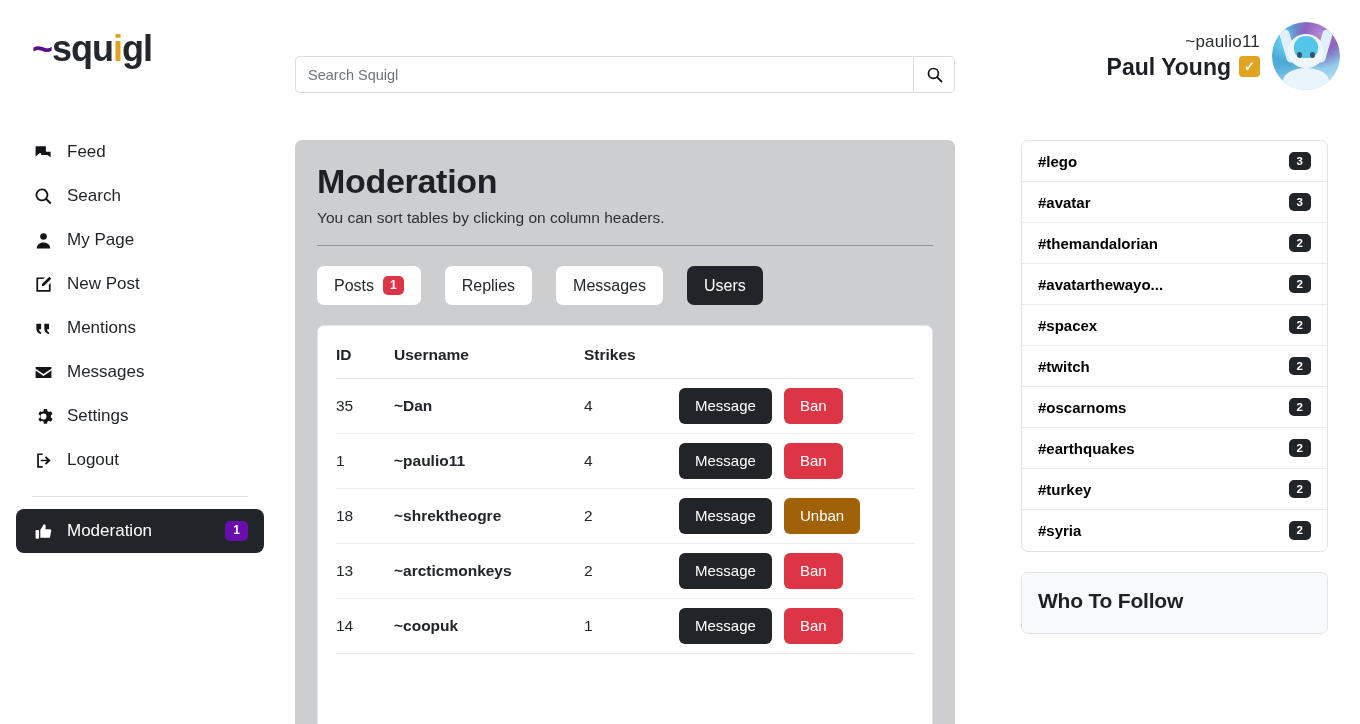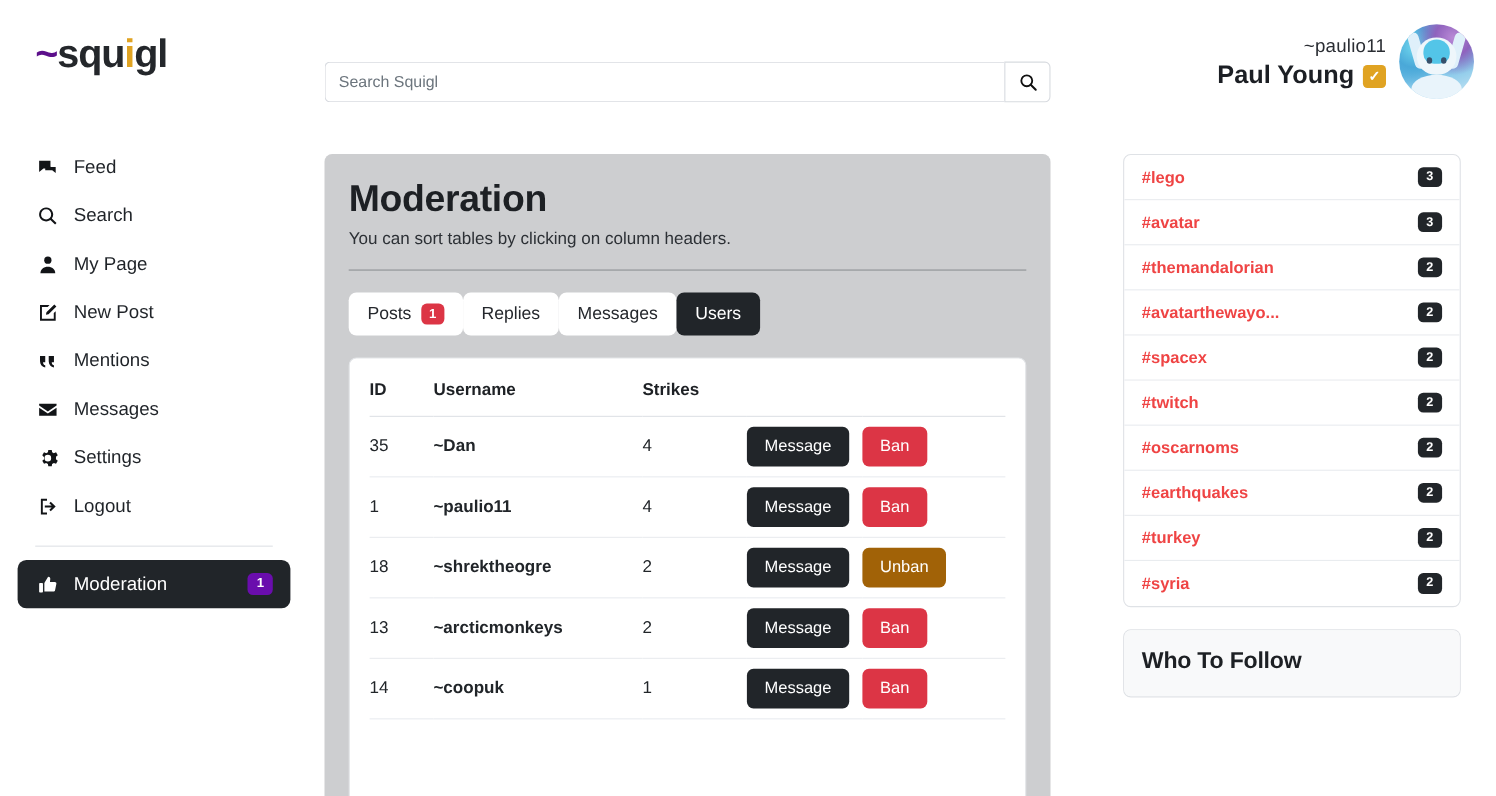--- a/index.html
+++ b/index.html
@@ -32,21 +32,21 @@
   .searchbtn {
     width:42px; height:37px; border:1px solid #d8dbe0; border-radius:0 5px 5px 0;
     background:#fff; cursor:pointer; display:flex; align-items:center; justify-content:center;
     padding:0;
   }
   .searchbtn svg { width:17px; height:17px; }
 
   .userblock { position:absolute; right:20px; top:22px; display:flex; align-items:center; gap:12px; }
   .usertext { text-align:right; line-height:1.15; }
   .uhandle { font-size:17px; color:#2a2d33; font-weight:400; letter-spacing:0.2px; }
-  .uname { font-size:23px; font-weight:bold; color:#1c1f24; display:flex; align-items:flex-end; gap:8px; justify-content:flex-end; margin-top:2px; }
+  .uname { font-size:23px; font-weight:bold; color:#1c1f24; display:flex; align-items:center; gap:8px; justify-content:flex-end; margin-top:2px; }
   .verified {
     display:inline-flex; align-items:center; justify-content:center;
     width:21px; height:21px; border-radius:4px; background:#e0a322; color:#fff;
     font-size:13px; line-height:1; font-weight:bold;
   }
   .avatar {
     width:68px; height:68px; border-radius:50%;
     background:
       radial-gradient(circle at 72% 18%, #b98ad6 0%, #8f62bd 22%, transparent 46%),
       radial-gradient(circle at 20% 30%, #6fd7ee 0%, #4aa8d8 26%, transparent 52%),
@@ -82,21 +82,21 @@
 
   
   .mainpanel {
     position:absolute; left:295px; top:140px; width:660px; height:600px;
     background:#cdced0; border-radius:7px; padding:22px 22px 0 22px;
   }
   .mp-title { font-size:34px; font-weight:bold; color:#1d2024; letter-spacing:-0.3px; line-height:1.15; margin:0 0 8px 0; }
   .mp-sub { font-size:15.5px; color:#2c3035; margin:0 0 18px 0; }
   .mp-rule { height:1px; background:#8d9094; margin:0 0 20px 0; }
 
-  .tabs { display:flex; gap:0; margin-bottom:20px; }
+  .tabs { display:flex; gap:24px; margin-bottom:20px; }
   .tab {
     display:flex; align-items:center; gap:9px;
     background:#ffffff; color:#24272c; border:none; border-radius:7px;
     padding:10px 17px; font-size:16px; cursor:pointer;
     font-family:"Liberation Sans", sans-serif;
   }
   .tab.active { background:#212529; color:#ffffff; }
   .badge-red {
     background:#dc3545; color:#fff; font-size:12px; font-weight:bold;
     border-radius:5px; padding:3px 7px; line-height:1.1;
@@ -132,21 +132,21 @@
   .rightcol { position:absolute; left:1021px; top:140px; width:307px; }
   .card { background:#ffffff; border:1px solid #dfe2e6; border-radius:7px; overflow:hidden; }
   .card-head { background:#f8f9fa; padding:13px 16px 14px 16px; border-bottom:1px solid #dfe2e6; }
   .card-head h3 { margin:0 0 6px 0; font-size:21px; font-weight:bold; color:#1d2024; letter-spacing:-0.2px; }
   .card-head p { margin:0; font-size:13px; color:#41464b; line-height:1.55; }
   .hashrow {
     display:flex; align-items:center; justify-content:space-between;
     padding:0 16px; height:41px; border-bottom:1px solid #e9ecef; cursor:pointer;
   }
   .hashrow:last-child { border-bottom:none; }
-  .hashtag { color:#ef4444; font-size:15px; font-weight:bold; }
+  .hashtag { color:#000000; font-size:15px; font-weight:bold; }
   .badge-dark {
     background:#212529; color:#fff; font-size:11.5px; font-weight:bold;
     border-radius:5px; padding:3px 8px; line-height:1.1;
   }
   .card-follow { margin-top:20px; }
   .card-follow .card-head { border-bottom:none; padding:16px 16px 20px 16px; }
   .card-follow .card-head h3 { margin:0; font-size:21px; }
 </style>
 </head>
 <body>

